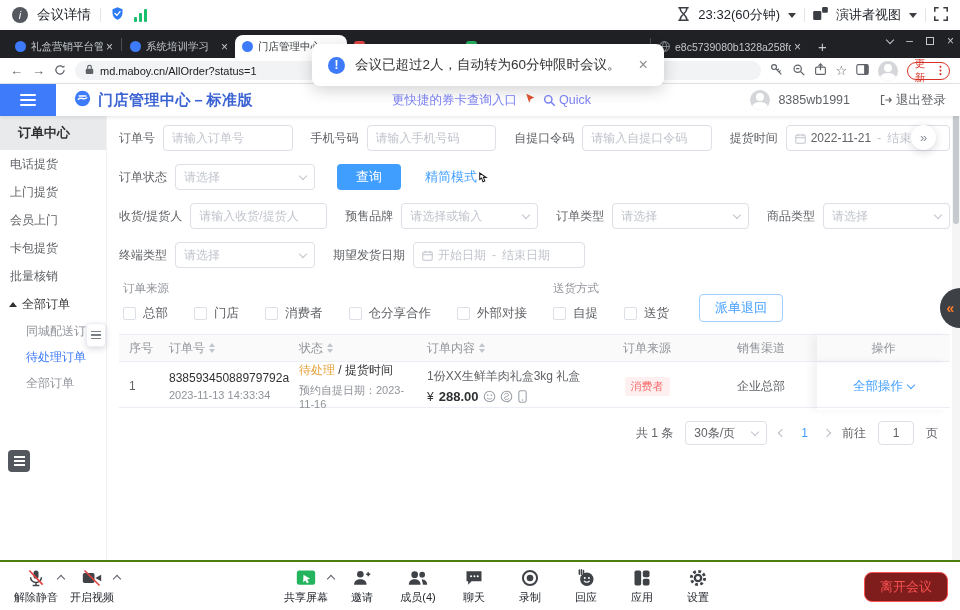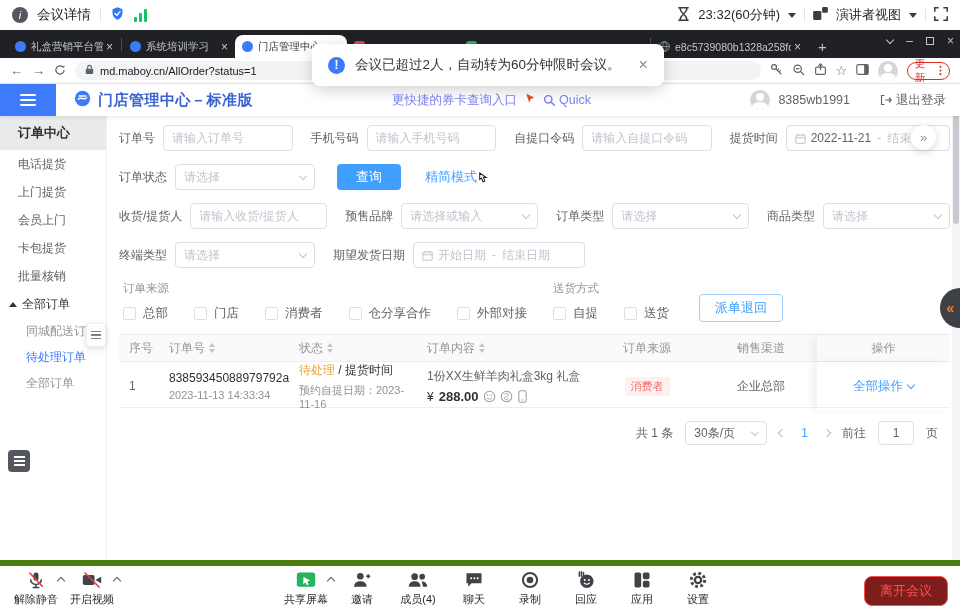--- a/index.html
+++ b/index.html
@@ -50,21 +50,21 @@
   .ah-user { margin-left:auto; display:flex; align-items:center; gap:8px; padding-right:14px; font-size:12.5px; color:#606266;justify-content:flex-end; }
   .avatar { width:20px; height:20px; border-radius:50%; background:#d4d6da; position:relative; overflow:hidden; }
   .avatar::before { content:""; position:absolute; left:6px; top:3px; width:8px; height:8px; border-radius:50%; background:#fff; }
   .avatar::after { content:""; position:absolute; left:2px; top:12px; width:16px; height:10px; border-radius:50%; background:#fff; }
   .logout { display:flex; align-items:center; gap:4px; margin-left:22px; color:#606266; }
 
   
   .content { position:absolute; top:116px; bottom:50px; left:0; right:0; background:#fff; }
   .sidebar { position:absolute; left:0; top:0; bottom:0; width:107px; background:#fff; border-right:1px solid #f2f2f2; font-size:12px; }
   .sb-section { height:34px; background:#e9eaec; display:flex; align-items:center; padding-left:18px; font-weight:bold; font-size:13px; color:#303133; }
-  .sb-item { height:28px; display:flex; align-items:center; padding-left:18px; color:#606266; }
+  .sb-item { height:28px; display:flex; align-items:center; padding-left:10px; color:#606266; }
   .sb-group { height:28px; display:flex; align-items:center; padding-left:9px; color:#303133; gap:5px; }
   .tri-up { width:0;height:0;border-left:4px solid transparent;border-right:4px solid transparent;border-bottom:5px solid #303133; }
   .sb-sub { height:26px; display:flex; align-items:center; padding-left:26px; color:#909399; }
   .sb-sub.active { color:#3e7bfa; }
 
   .main { position:absolute; left:107px; right:10px; top:0; bottom:0; padding:9px 0 0 12px; }
   .frow { display:flex; align-items:center; height:26px; margin-bottom:13px; font-size:12px; color:#606266; }
   .flabel { margin-right:8px; flex:none; }
   .tbox { height:26px; border:1px solid #dcdfe6; border-radius:4px; background:#fff; display:flex; align-items:center; padding:0 8px; font-size:12px; color:#606266; }
   input.raw { border:none; outline:none; width:100%; font-size:12px; color:#606266; background:transparent; font-family:inherit; }
@@ -122,21 +122,21 @@
   .vthumb { position:absolute; left:1px; right:1px; top:2px; height:138px; background:#c6c9ce; border-radius:4px; }
   .side-toggle { position:absolute; right:0; top:288px; width:20px; height:40px; background:#3d4045; border-radius:20px 0 0 20px; display:flex; align-items:center; justify-content:center; color:#ff7d2a; font-size:14px; font-weight:bold; letter-spacing:-1px; z-index:9; }
 
   
   .toast { position:absolute; left:312px; top:44px; height:42px; background:#fff; border-radius:8px; box-shadow:0 4px 16px rgba(0,0,0,.18); display:flex; align-items:center; padding:0 16px; gap:10px; z-index:60; }
   .toast-icon { width:17px; height:17px; border-radius:50%; background:#3e7bfa; color:#fff; font-size:12px; font-weight:bold; display:flex; align-items:center; justify-content:center; flex:none; }
   .toast-text { font-size:13.5px; color:#333; white-space:nowrap; }
   .toast-close { color:#8c8c8c; font-size:16px; margin-left:8px; }
 
   
-  .meettoolbar { position:absolute; left:0; right:0; bottom:0; height:50px; background:#fff; border-top:6px solid #4d7c0f; z-index:40; }
+  .meettoolbar { position:absolute; left:0; right:0; bottom:0; height:50px; background:#fff; border-top:2px solid #4d7c0f; z-index:40; }
   .mt-left { position:absolute; left:8px; top:0; bottom:0; display:flex; align-items:center; }
   .mt-center { position:absolute; left:278px; top:0; bottom:0; display:flex; align-items:center; }
   .mt-item { width:56px; display:flex; flex-direction:column; align-items:center; justify-content:center; gap:2px; font-size:11px; color:#1f2329; position:relative; }
   .mt-ico { height:21px; display:flex; align-items:center; justify-content:center; }
   .mt-chev { position:absolute; right:0px; top:9px; width:6px; height:6px; border-left:1.5px solid #5a5e64; border-top:1.5px solid #5a5e64; transform:rotate(45deg); }
   .leave-btn { position:absolute; right:12px; top:10px; height:30px; padding:0 15px; background:#7f1d1d; border:1px solid #fa5151; color:#fa5151; border-radius:8px; font-size:13px; font-family:inherit; }
 </style>
 </head>
 <body>
 

